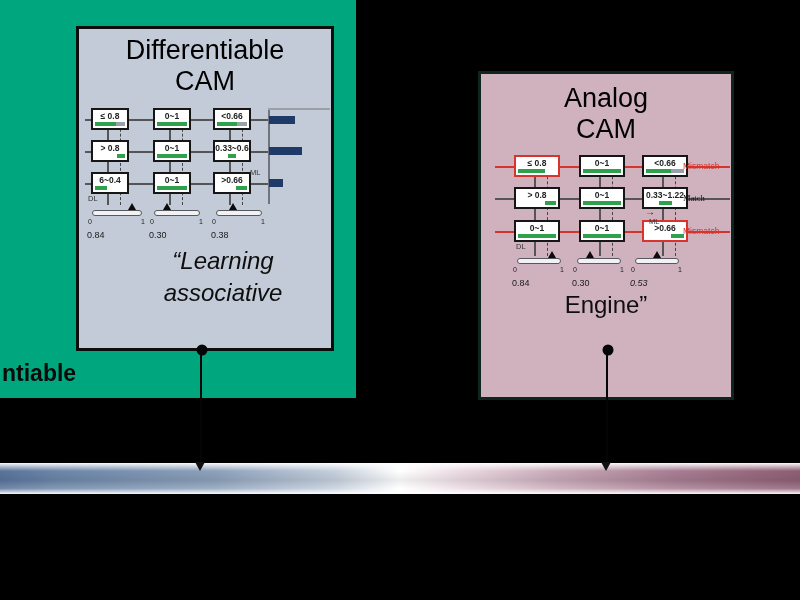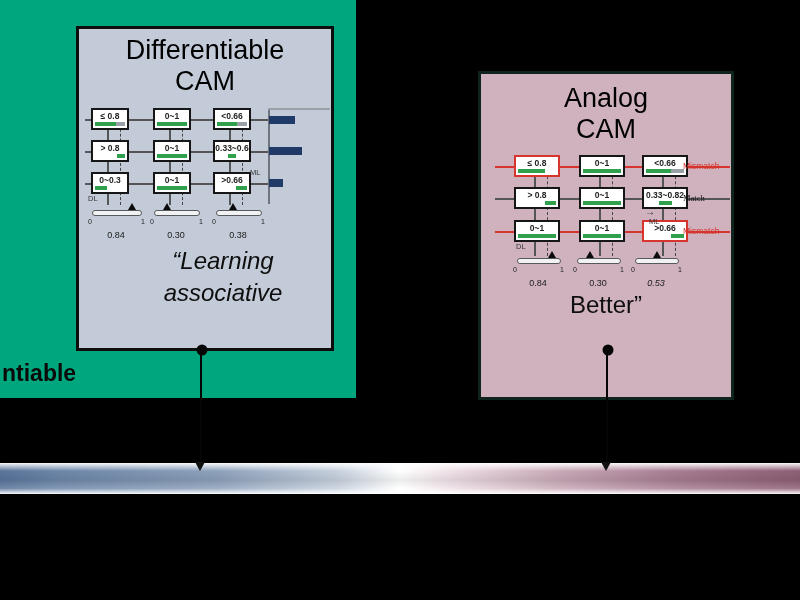--- a/index.html
+++ b/index.html
@@ -42,21 +42,21 @@
   .lbl{position:absolute;font-size:7.5px;color:#333;z-index:3;}
   .rowlabel{position:absolute;font-size:8.5px;z-index:3;width:60px;}
   .rowlabel.red{color:var(--red);}
   .ml-arrow{position:absolute;z-index:3;font-size:10px;color:#111;line-height:8px;}
 
   
   .track{position:absolute;height:4px;background:#f2f2f4;border:1px solid #55585c;border-radius:3px;z-index:2;}
   .ptr{position:absolute;width:0;height:0;border-left:4px solid transparent;border-right:4px solid transparent;
        border-bottom:7px solid #0b0b0b;z-index:3;}
   .mm{position:absolute;font-size:7px;color:#222;z-index:3;}
-  .val{position:absolute;font-size:9px;color:#1a1a1a;text-align:center;z-index:3;}
+  .val{position:absolute;font-size:9px;color:#1a1a1a;z-index:3;}
 
   
   .caption{position:absolute;left:0;right:0;text-align:center;font-size:24px;line-height:32px;color:#0e0e0e;z-index:3;}
   .caption .it{font-style:italic;}
   .caption.all-italic{font-style:italic;}
 
   
   .conn{position:absolute;width:2px;background:#050505;}
   .dot{position:absolute;width:11px;height:11px;border-radius:50%;background:#050505;transform:translate(-50%,-50%);}
   .marker{position:absolute;width:0;height:0;border-left:5px solid transparent;border-right:5px solid transparent;
@@ -118,21 +118,21 @@
         </div>
         <div class="cell" style="left: 74px; top: 111px; width: 38px; height: 22px;">
           <span class="cl">0~1</span>
           <div class="gbar" style="width: 30px; left: 2px;"></div>
         </div>
         <div class="cell" style="left: 134px; top: 111px; width: 38px; height: 22px;">
           <span class="cl">0.33~0.6</span>
           <div class="gbar" style="width: 8px; left: 13px;"></div>
         </div>
         <div class="cell" style="left: 12px; top: 143px; width: 38px; height: 22px;">
-          <span class="cl">0~0.3</span>
+          <span class="cl">6~0.4</span>
           <div class="gbar" style="width: 12px; left: 2px;"></div>
         </div>
         <div class="cell" style="left: 74px; top: 143px; width: 38px; height: 22px;">
           <span class="cl">0~1</span>
           <div class="gbar" style="width: 30px; left: 2px;"></div>
         </div>
         <div class="cell" style="left: 134px; top: 143px; width: 38px; height: 22px;">
           <span class="cl">&gt;0.66</span>
           <div class="gbar" style="width: 11px; right: 2px;"></div>
         </div>
@@ -197,21 +197,21 @@
         </div>
         <div class="cell" style="left: 33px; top: 113px; width: 46px; height: 22px;">
           <span class="cl">&gt; 0.8</span>
           <div class="gbar" style="width: 11px; right: 2px;"></div>
         </div>
         <div class="cell" style="left: 98px; top: 113px; width: 46px; height: 22px;">
           <span class="cl">0~1</span>
           <div class="gbar" style="width: 38px; left: 2px;"></div>
         </div>
         <div class="cell" style="left: 161px; top: 113px; width: 46px; height: 22px;">
-          <span class="cl">0.33~0.82</span>
+          <span class="cl">0.33~1.22</span>
           <div class="gbar" style="width: 13px; left: 15px;"></div>
         </div>
         <div class="cell" style="left: 33px; top: 146px; width: 46px; height: 22px;">
           <span class="cl">0~1</span>
           <div class="gbar" style="width: 38px; left: 2px;"></div>
         </div>
         <div class="cell" style="left: 98px; top: 146px; width: 46px; height: 22px;">
           <span class="cl">0~1</span>
           <div class="gbar" style="width: 38px; left: 2px;"></div>
         </div>
@@ -229,21 +229,21 @@
         <div class="mm" style="left: 92px; top: 192px;">0</div>
         <div class="mm" style="left: 139px; top: 192px;">1</div>
         <div class="val" style="left: 91px; width: 52px; top: 204px;">0.30</div>
         <div class="track" style="left: 154px; top: 184px; width: 42px;"></div>
         <div class="ptr" style="left: 172px; top: 177px;"></div>
         <div class="mm" style="left: 150px; top: 192px;">0</div>
         <div class="mm" style="left: 197px; top: 192px;">1</div>
         <div class="val" style="left: 149px; width: 52px; top: 204px; font-style: italic;">0.53</div>
       </div>
     <div class="caption" style="top:214px;line-height:33px;">
-      <div>Better”</div>
+      <div>Engine”</div>
     </div>
   </div>
 
   <div class="conn" style="left:200px;top:351px;height:112px;"></div>
   <div class="conn" style="left:606px;top:350px;height:113px;"></div>
   <div class="dot" style="left:202px;top:350px;"></div>
   <div class="dot" style="left:608px;top:350px;"></div>
 
   <div class="grad-bar"></div>
   <div class="marker" style="left:200px;top:462px;"></div>

